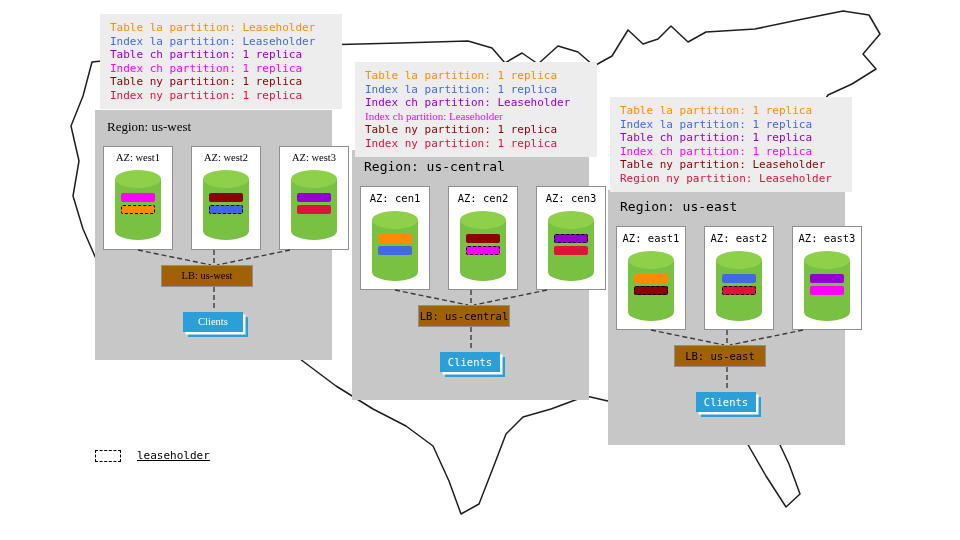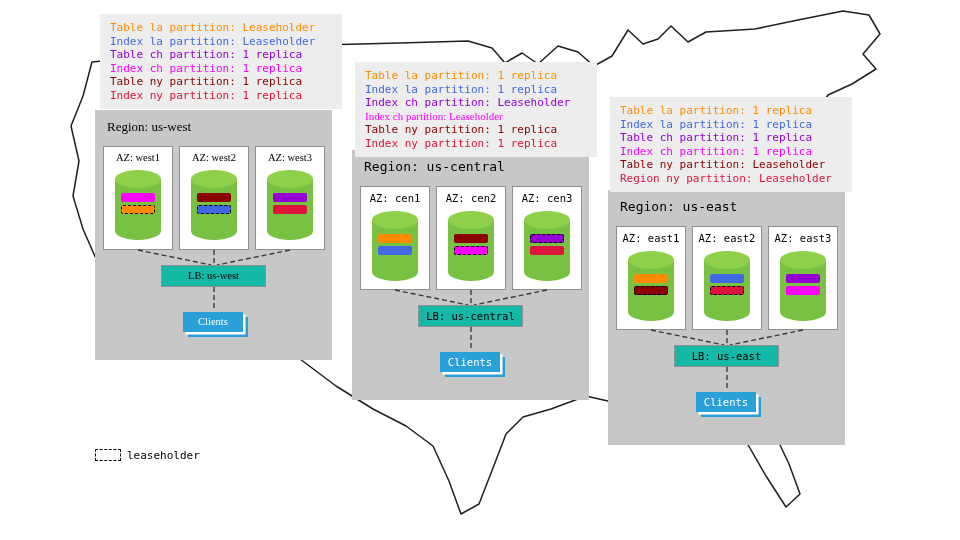--- a/index.html
+++ b/index.html
@@ -17,21 +17,21 @@
   }
   .note-line { font-size:11px; line-height:13.5px; white-space:pre; }
 
   .region-box {
     position:absolute; z-index:1; background:#c7c7c7;
     width:237px; height:250px;
   }
   .region-box.tall { height:255px; }
   .region-title { position:absolute; top:9px; left:12px; font-size:13px; color:#000; }
 
-  .az-row { position:absolute; top:36px; left:8px; display:flex; gap:6px; }
+  .az-row { position:absolute; top:36px; left:8px; display:flex; gap:18px; }
   .az {
     width:70px; height:104px; background:#ffffff;
     border:1px solid #8f8f8f; box-sizing:border-box;
   }
   .az-label { text-align:center; font-size:10.5px; padding-top:5px; color:#000; }
 
   .cyl { position:relative; width:46px; height:52px; background:#79c142; margin:16px auto 0; }
   .cyl::before {
     content:""; position:absolute; top:-9px; left:0; width:100%; height:18px;
     border-radius:50%; background:#8fd04a;
@@ -41,41 +41,41 @@
     border-radius:50%; background:#79c142;
   }
   .bars { position:relative; z-index:1; padding-top:11px; }
   .bar { width:34px; height:9px; margin:3px auto; border-radius:2px; }
   .bar.dashed { border:1.6px dashed #000000; box-sizing:border-box; }
 
   .connectors { position:absolute; top:0; left:0; pointer-events:none; }
   .dashline { stroke:#3c3c3c; stroke-width:1.4; stroke-dasharray:5 3; fill:none; }
 
   .lb {
-    position:absolute; top:155px; left:66px; width:105px; height:22px;
-    background:#14b8a6; border:1px solid #8f8f8f; box-sizing:border-box;
+    position:absolute; top:155px; left:66px; width:92px; height:22px;
+    background:#a16207; border:1px solid #8f8f8f; box-sizing:border-box;
     font-size:10.5px; text-align:center; line-height:20px; color:#000;
   }
   .clients {
     position:absolute; top:202px; left:88px; width:60px; height:20px;
     background:#2a9fd8; color:#ffffff; font-size:10.5px; text-align:center;
     line-height:20px; box-shadow:2.5px 2.5px 0 #ffffff, 5px 5px 0 #2a9fd8;
   }
 
   
   .note-west    { left:100px; top:14px; }
   .box-west     { left:95px;  top:110px;font-family:Liberation Serif, serif; }
   .note-central { left:355px; top:62px; }
   .box-central  { left:352px; top:150px; }
   .note-east    { left:610px; top:97px; }
   .box-east     { left:608px; top:190px; }
 
   .legend {
     position:absolute; left:95px; top:449px; z-index:1;
-    display:flex; align-items:flex-start; gap:6px;
+    display:flex; align-items:center; gap:16px;text-decoration:underline;
   }
   .legend-swatch { width:24px; height:10px; border:1.6px dashed #000; background:#fff; display:inline-block; }
   .legend-label { font-size:11px; color:#000; }
 </style>
 </head>
 <body>
 
 <svg class="map-svg" width="960" height="540" viewBox="0 0 960 540">
   <path class="map-outline" d="M 92 62 L 160 55 L 240 49 L 320 45 L 400 43 L 468 41
     L 492 48 L 505 63 L 522 53 L 538 64 L 558 46 L 578 52 L 594 66 L 612 56 L 628 30 L 643 44 L 658 39 L 671 26 L 688 42 L 706 32

